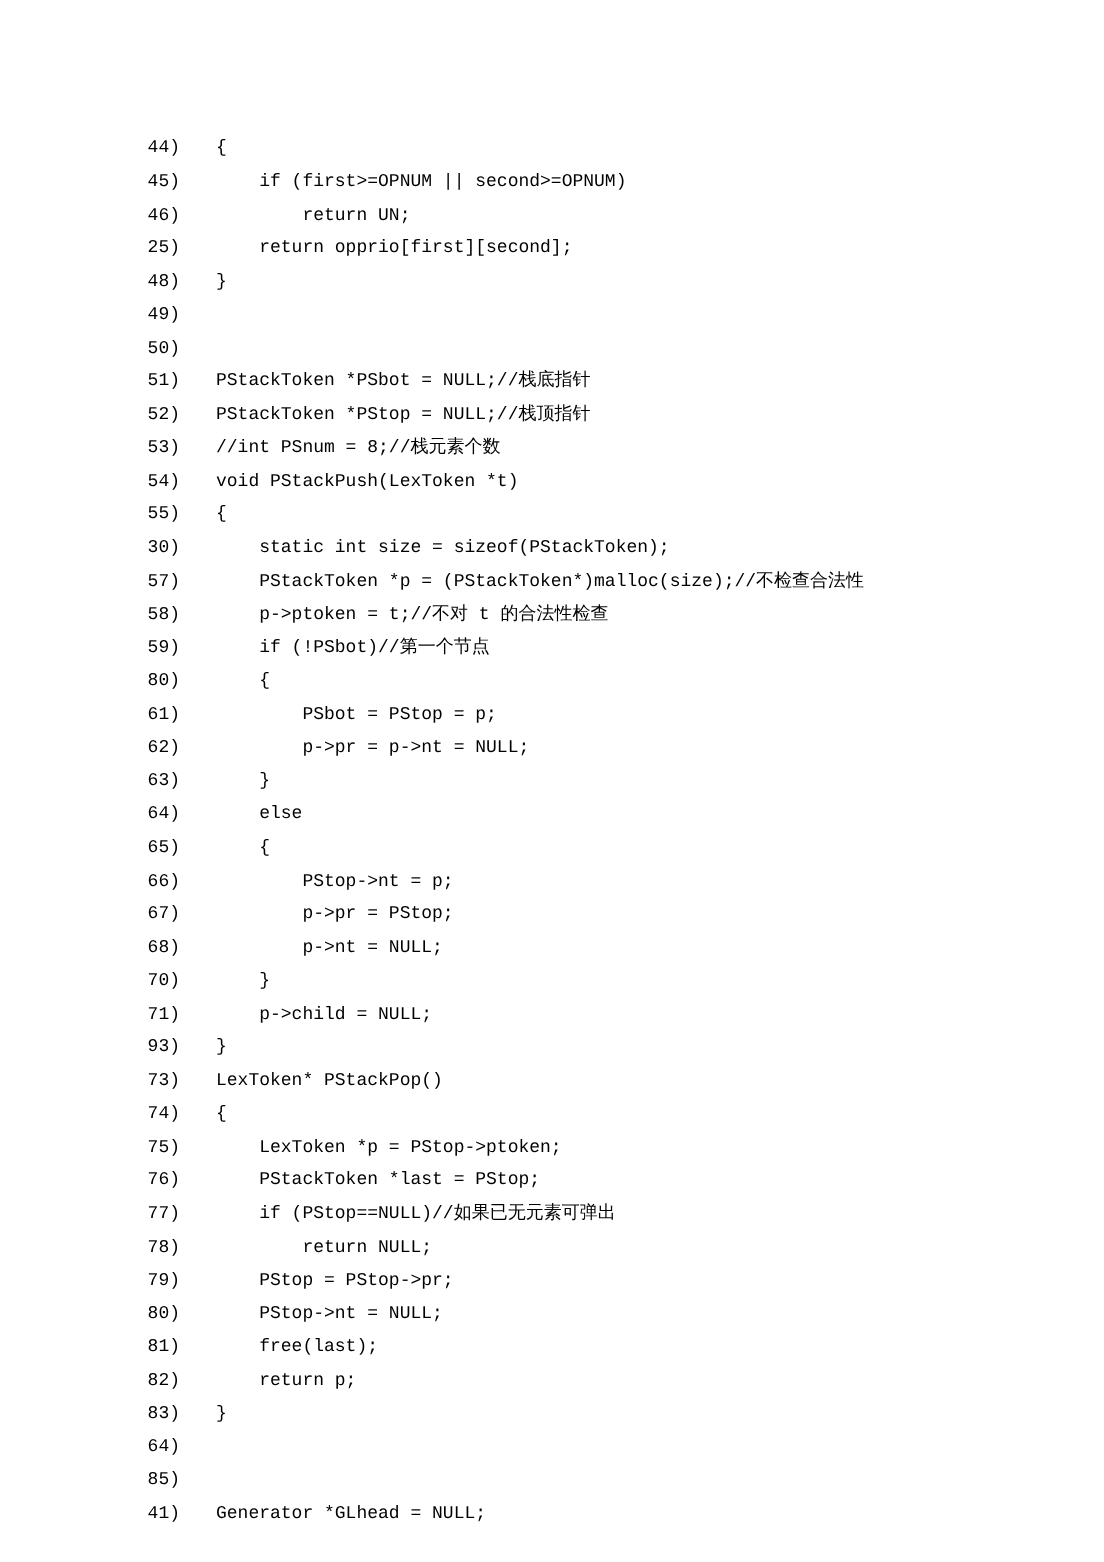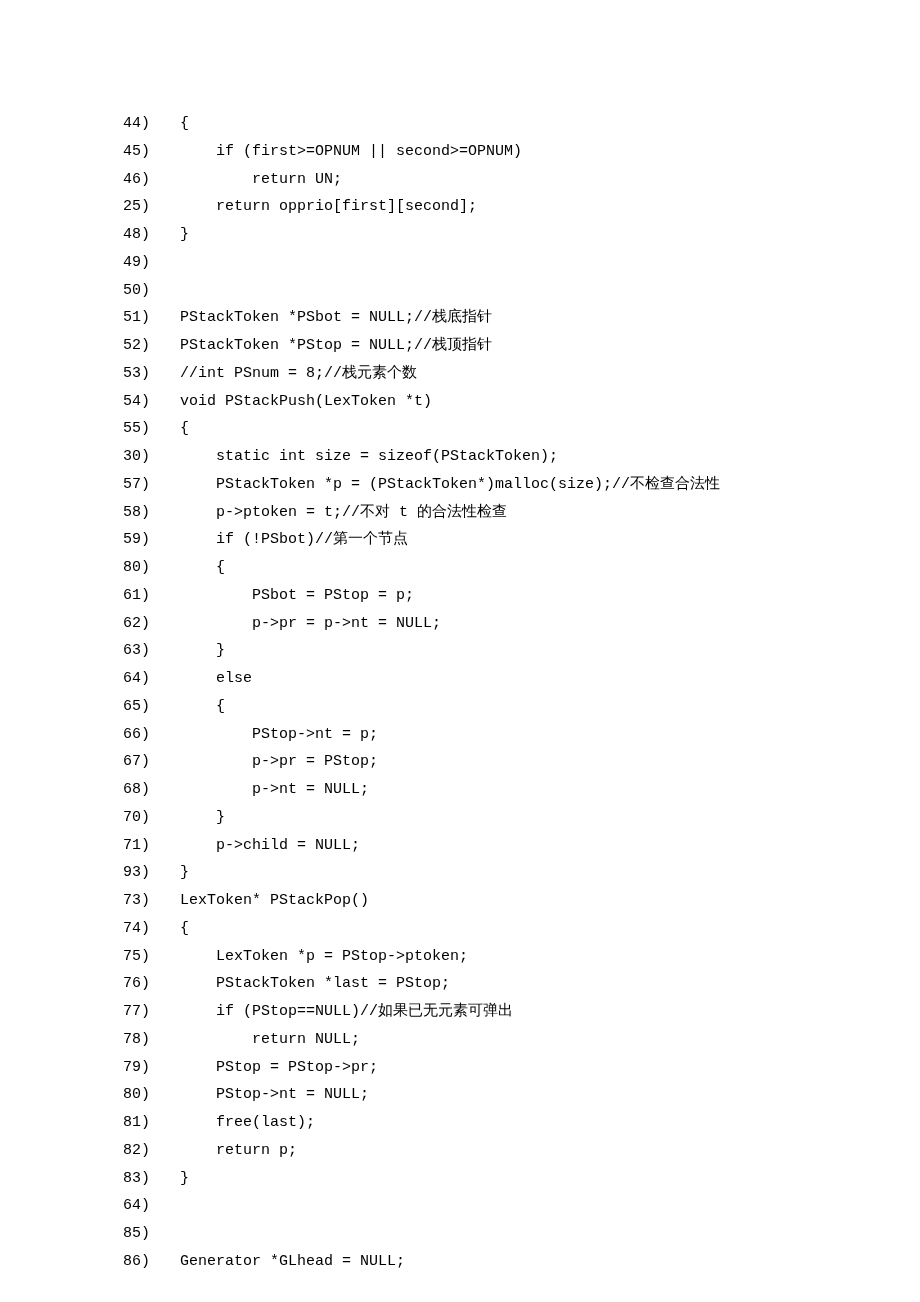--- a/index.html
+++ b/index.html
@@ -71,14 +71,14 @@
     <div class="code-line"><span class="lineno">76)</span><span class="code">    PStackToken *last = PStop;</span></div>
     <div class="code-line"><span class="lineno">77)</span><span class="code">    if (PStop==NULL)//如果已无元素可弹出</span></div>
     <div class="code-line"><span class="lineno">78)</span><span class="code">        return NULL;</span></div>
     <div class="code-line"><span class="lineno">79)</span><span class="code">    PStop = PStop-&gt;pr;</span></div>
     <div class="code-line"><span class="lineno">80)</span><span class="code">    PStop-&gt;nt = NULL;</span></div>
     <div class="code-line"><span class="lineno">81)</span><span class="code">    free(last);</span></div>
     <div class="code-line"><span class="lineno">82)</span><span class="code">    return p;</span></div>
     <div class="code-line"><span class="lineno">83)</span><span class="code">}</span></div>
     <div class="code-line"><span class="lineno">64)</span><span class="code"></span></div>
     <div class="code-line"><span class="lineno">85)</span><span class="code"></span></div>
-    <div class="code-line"><span class="lineno">86)</span><span class="code">Generator *GLhead = NULL;</span></div>
+    <div class="code-line"><span class="lineno">41)</span><span class="code">Generator *GLhead = NULL;</span></div>
   </div>
 
 </body></html>

